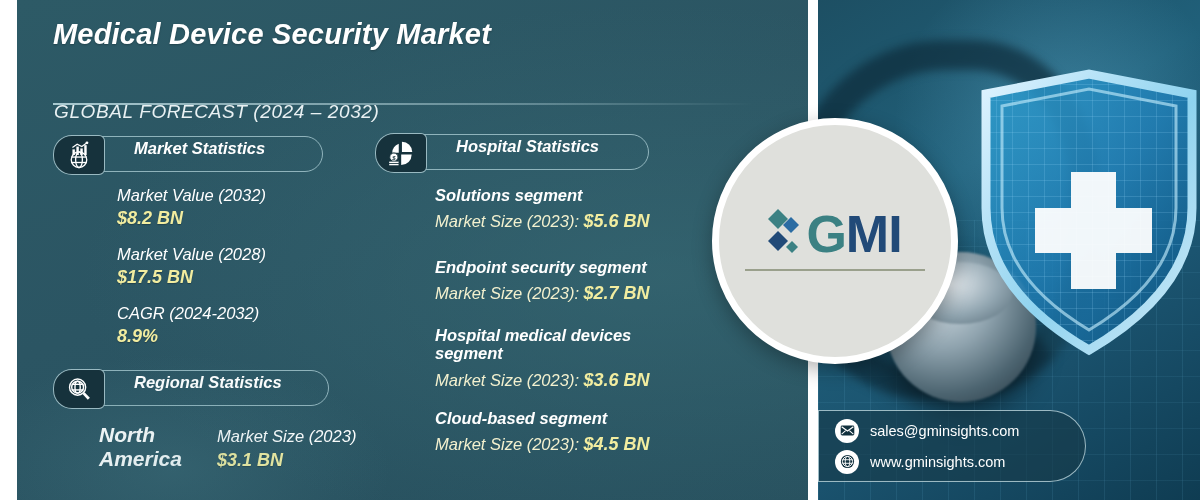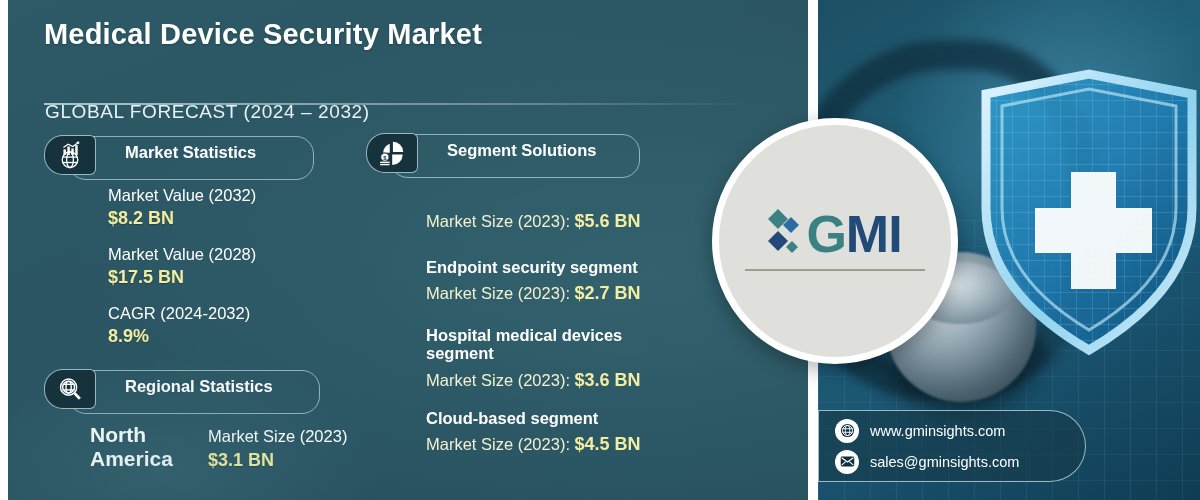--- a/index.html
+++ b/index.html
@@ -5,25 +5,26 @@
   html,body{margin:0;padding:0;}
   body{
     width:1200px;height:500px;overflow:hidden;
     font-family:"Liberation Sans","DejaVu Sans",sans-serif;
     background:#ffffff;
   }
   .infographic{position:relative;width:1200px;height:500px;background:#ffffff;}
 
   
   .left-panel{
-    position:absolute;left:8px;top:0;width:808px;height:500px;
+    position:absolute;left:17px;top:0;width:808px;height:500px;
     background:
       radial-gradient(120% 90% at 80% 55%, rgba(58,110,120,.55) 0%, rgba(43,85,99,0) 60%),
       linear-gradient(160deg,#2d5a66 0%,#2b5563 45%,#27505e 100%);
     overflow:hidden;
+    font-style:italic;
   }
   .left-panel::after{
     content:"";position:absolute;left:0;bottom:-60px;width:520px;height:300px;
     background:radial-gradient(60% 55% at 30% 70%, rgba(90,150,160,.20) 0%, rgba(90,150,160,0) 70%);
     pointer-events:none;
   }
 
   .title{
     position:absolute;left:36px;top:18px;
     font-size:29px;font-weight:bold;color:#ffffff;letter-spacing:.2px;
@@ -34,21 +35,21 @@
     font-size:19px;color:#e9f1f3;letter-spacing:.6px;margin-top:42px;
   }
   .divider{
     position:absolute;left:36px;top:103px;width:700px;height:2px;
     background:linear-gradient(90deg,rgba(190,220,226,.85) 0%,rgba(190,220,226,.35) 70%,rgba(190,220,226,0) 100%);
   }
 
   
   .pill{position:absolute;display:flex;align-items:center;height:36px;}
   .pill .pill-body{
-    position:absolute;left:24px;top:0;height:44px;
+    position:absolute;left:24px;top:0;height:36px;
     border:1.5px solid rgba(176,209,216,.75);
     border-radius:18px;display:flex;align-items:center;
     padding:0 22px 11px 56px;box-sizing:border-box;
   }
   .pill .pill-label{
     font-size:16.5px;font-weight:bold;color:#ffffff;white-space:nowrap;
   }
   .badge{
     position:absolute;left:0;top:-1px;width:50px;height:38px;
     background:#16323c;border:1.5px solid rgba(176,209,216,.85);
@@ -227,40 +228,41 @@
         </svg>
       </div>
     </div>
 
     <div class="region-name" style="left:82px;top:423px;">North America</div>
     <div class="stat-label" style="left:200px;top:427px;">Market Size (2023)</div>
     <div class="stat-value" style="left:200px;top:450px;">$3.1 BN</div>
 
     <div class="pill" style="left:358px;top:134px;">
       <div class="pill-body" style="width:250px;">
-        <span class="pill-label">Segment Solutions</span>
+        <span class="pill-label">Hospital Statistics</span>
       </div>
       <div class="badge">
         <svg width="30" height="30" viewBox="0 0 32 32">
           <path d="M17 4 A11 11 0 0 1 28 15 L17 15 Z" fill="#ffffff"></path>
           <path d="M16.2 17.6 L27.4 17.6 A11.2 11.2 0 0 1 16.2 28.8 Z" fill="#ffffff"></path>
           <path d="M14.4 17 A10.6 10.6 0 0 0 14.4 28.4 A11 11 0 0 1 14.4 17 Z" fill="#ffffff"></path>
           <path d="M13.6 6 A11 11 0 0 0 6.6 15.6 L13.6 15.6 Z" fill="#ffffff"></path>
           <g>
             <circle cx="8.4" cy="20.4" r="4.4" fill="#ffffff" stroke="#16323c" stroke-width="1"></circle>
             <text x="8.4" y="23.2" font-size="6.4" text-anchor="middle" fill="#16323c" font-family="Liberation Sans, sans-serif" font-weight="bold">$</text>
           </g>
           <g fill="#ffffff">
             <rect x="3.4" y="25.2" width="10" height="1.5"></rect>
             <rect x="3.4" y="27.6" width="10" height="1.5"></rect>
           </g>
         </svg>
       </div>
     </div>
 
+    <div class="seg-name" style="left:418px;top:186px;">Solutions segment</div>
     <div class="seg-line" style="left:418px;top:211px;">
       <span>Market Size (2023): </span><b>$5.6 BN</b>
     </div>
 
     <div class="seg-name" style="left:418px;top:258px;">Endpoint security segment</div>
     <div class="seg-line" style="left:418px;top:283px;">
       <span>Market Size (2023): </span><b>$2.7 BN</b>
     </div>
 
     <div class="seg-name two-line" style="left:418px;top:326px;">Hospital medical devices segment</div>
@@ -322,37 +324,37 @@
         <polygon points="24,35 30,41 24,47 18,41" fill="#3b8183"></polygon>
       </svg>
       <span class="gmi-text"><span class="gmi-g">G</span><span class="gmi-mi">MI</span></span>
     </div>
     <div class="gmi-rule"></div>
   </div>
 
   <div class="contact">
     <div class="contact-row">
       <span class="c-icon">
+        <svg width="15" height="11" viewBox="0 0 16 12">
+          <rect x="0.6" y="0.6" width="14.8" height="10.8" rx="1.6" fill="#11303d"></rect>
+          <path d="M1.6 2 L8 6.6 L14.4 2" fill="none" stroke="#ffffff" stroke-width="1.3"></path>
+          <path d="M1.6 10 L6 6.2 M14.4 10 L10 6.2" fill="none" stroke="#ffffff" stroke-width="1.1"></path>
+        </svg>
+      </span>
+      <span class="c-text">sales@gminsights.com</span>
+    </div>
+    <div class="contact-row">
+      <span class="c-icon">
         <svg width="15" height="15" viewBox="0 0 16 16">
           <circle cx="8" cy="8" r="7" fill="#11303d"></circle>
           <g fill="none" stroke="#ffffff" stroke-width="1">
             <circle cx="8" cy="8" r="5.4"></circle>
             <ellipse cx="8" cy="8" rx="2.4" ry="5.4"></ellipse>
             <line x1="2.6" y1="6.1" x2="13.4" y2="6.1"></line>
             <line x1="2.6" y1="9.9" x2="13.4" y2="9.9"></line>
           </g>
         </svg>
       </span>
       <span class="c-text">www.gminsights.com</span>
     </div>
-    <div class="contact-row">
-      <span class="c-icon">
-        <svg width="15" height="11" viewBox="0 0 16 12">
-          <rect x="0.6" y="0.6" width="14.8" height="10.8" rx="1.6" fill="#11303d"></rect>
-          <path d="M1.6 2 L8 6.6 L14.4 2" fill="none" stroke="#ffffff" stroke-width="1.3"></path>
-          <path d="M1.6 10 L6 6.2 M14.4 10 L10 6.2" fill="none" stroke="#ffffff" stroke-width="1.1"></path>
-        </svg>
-      </span>
-      <span class="c-text">sales@gminsights.com</span>
-    </div>
   </div>
 
 </div>
 
 </body></html>

